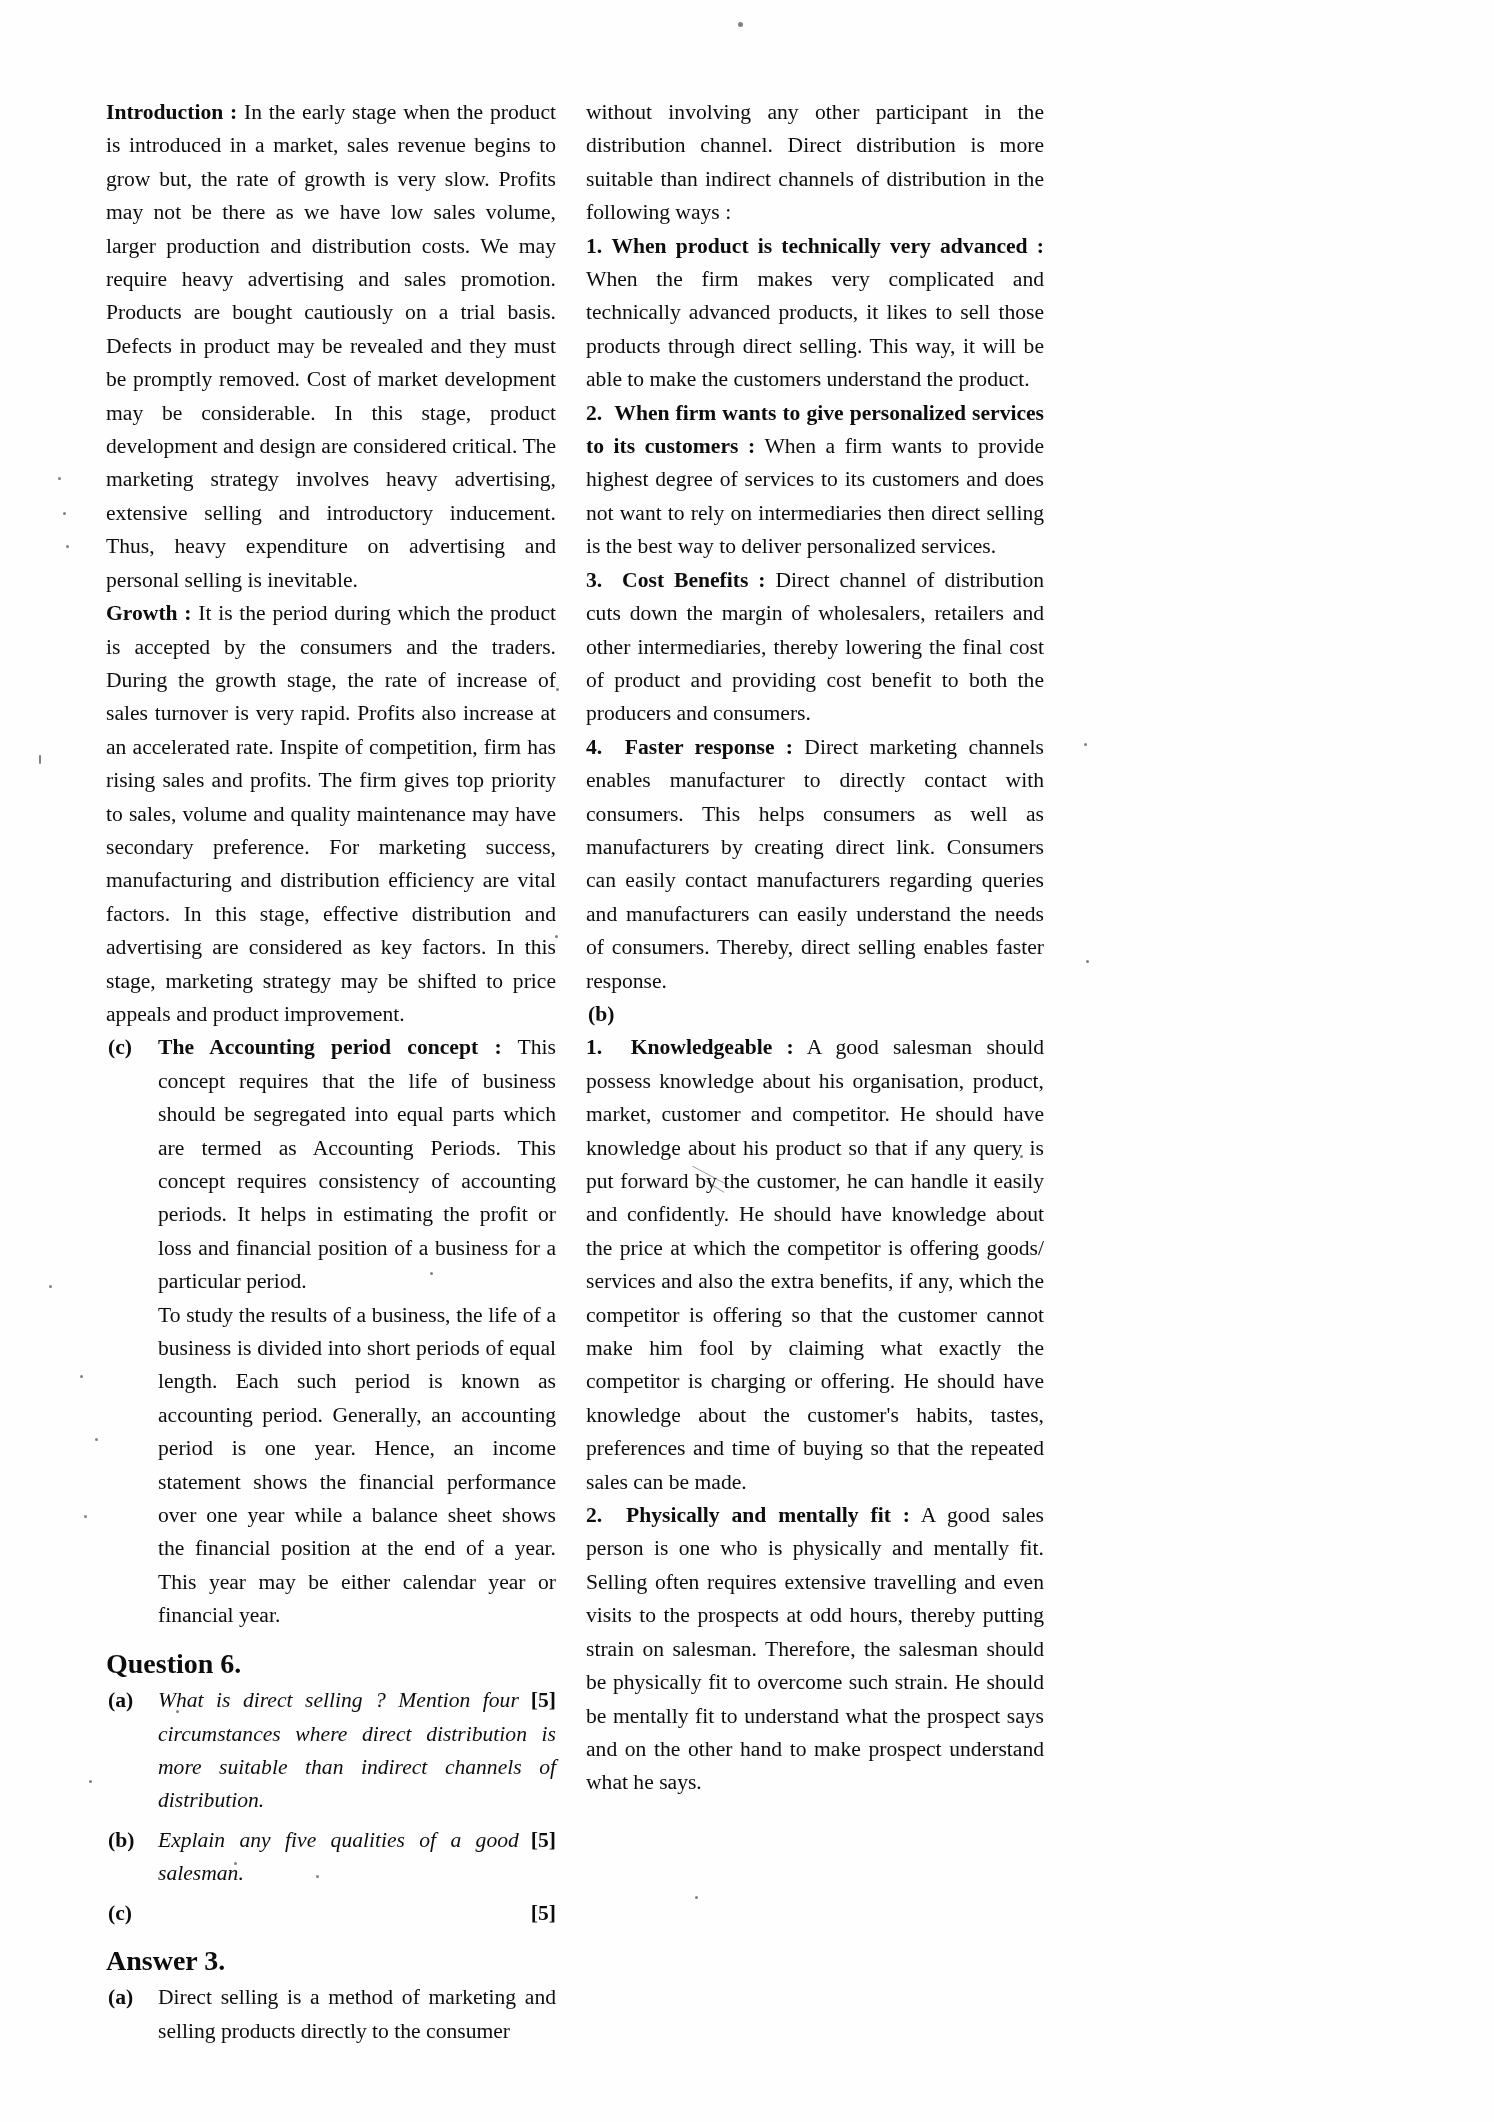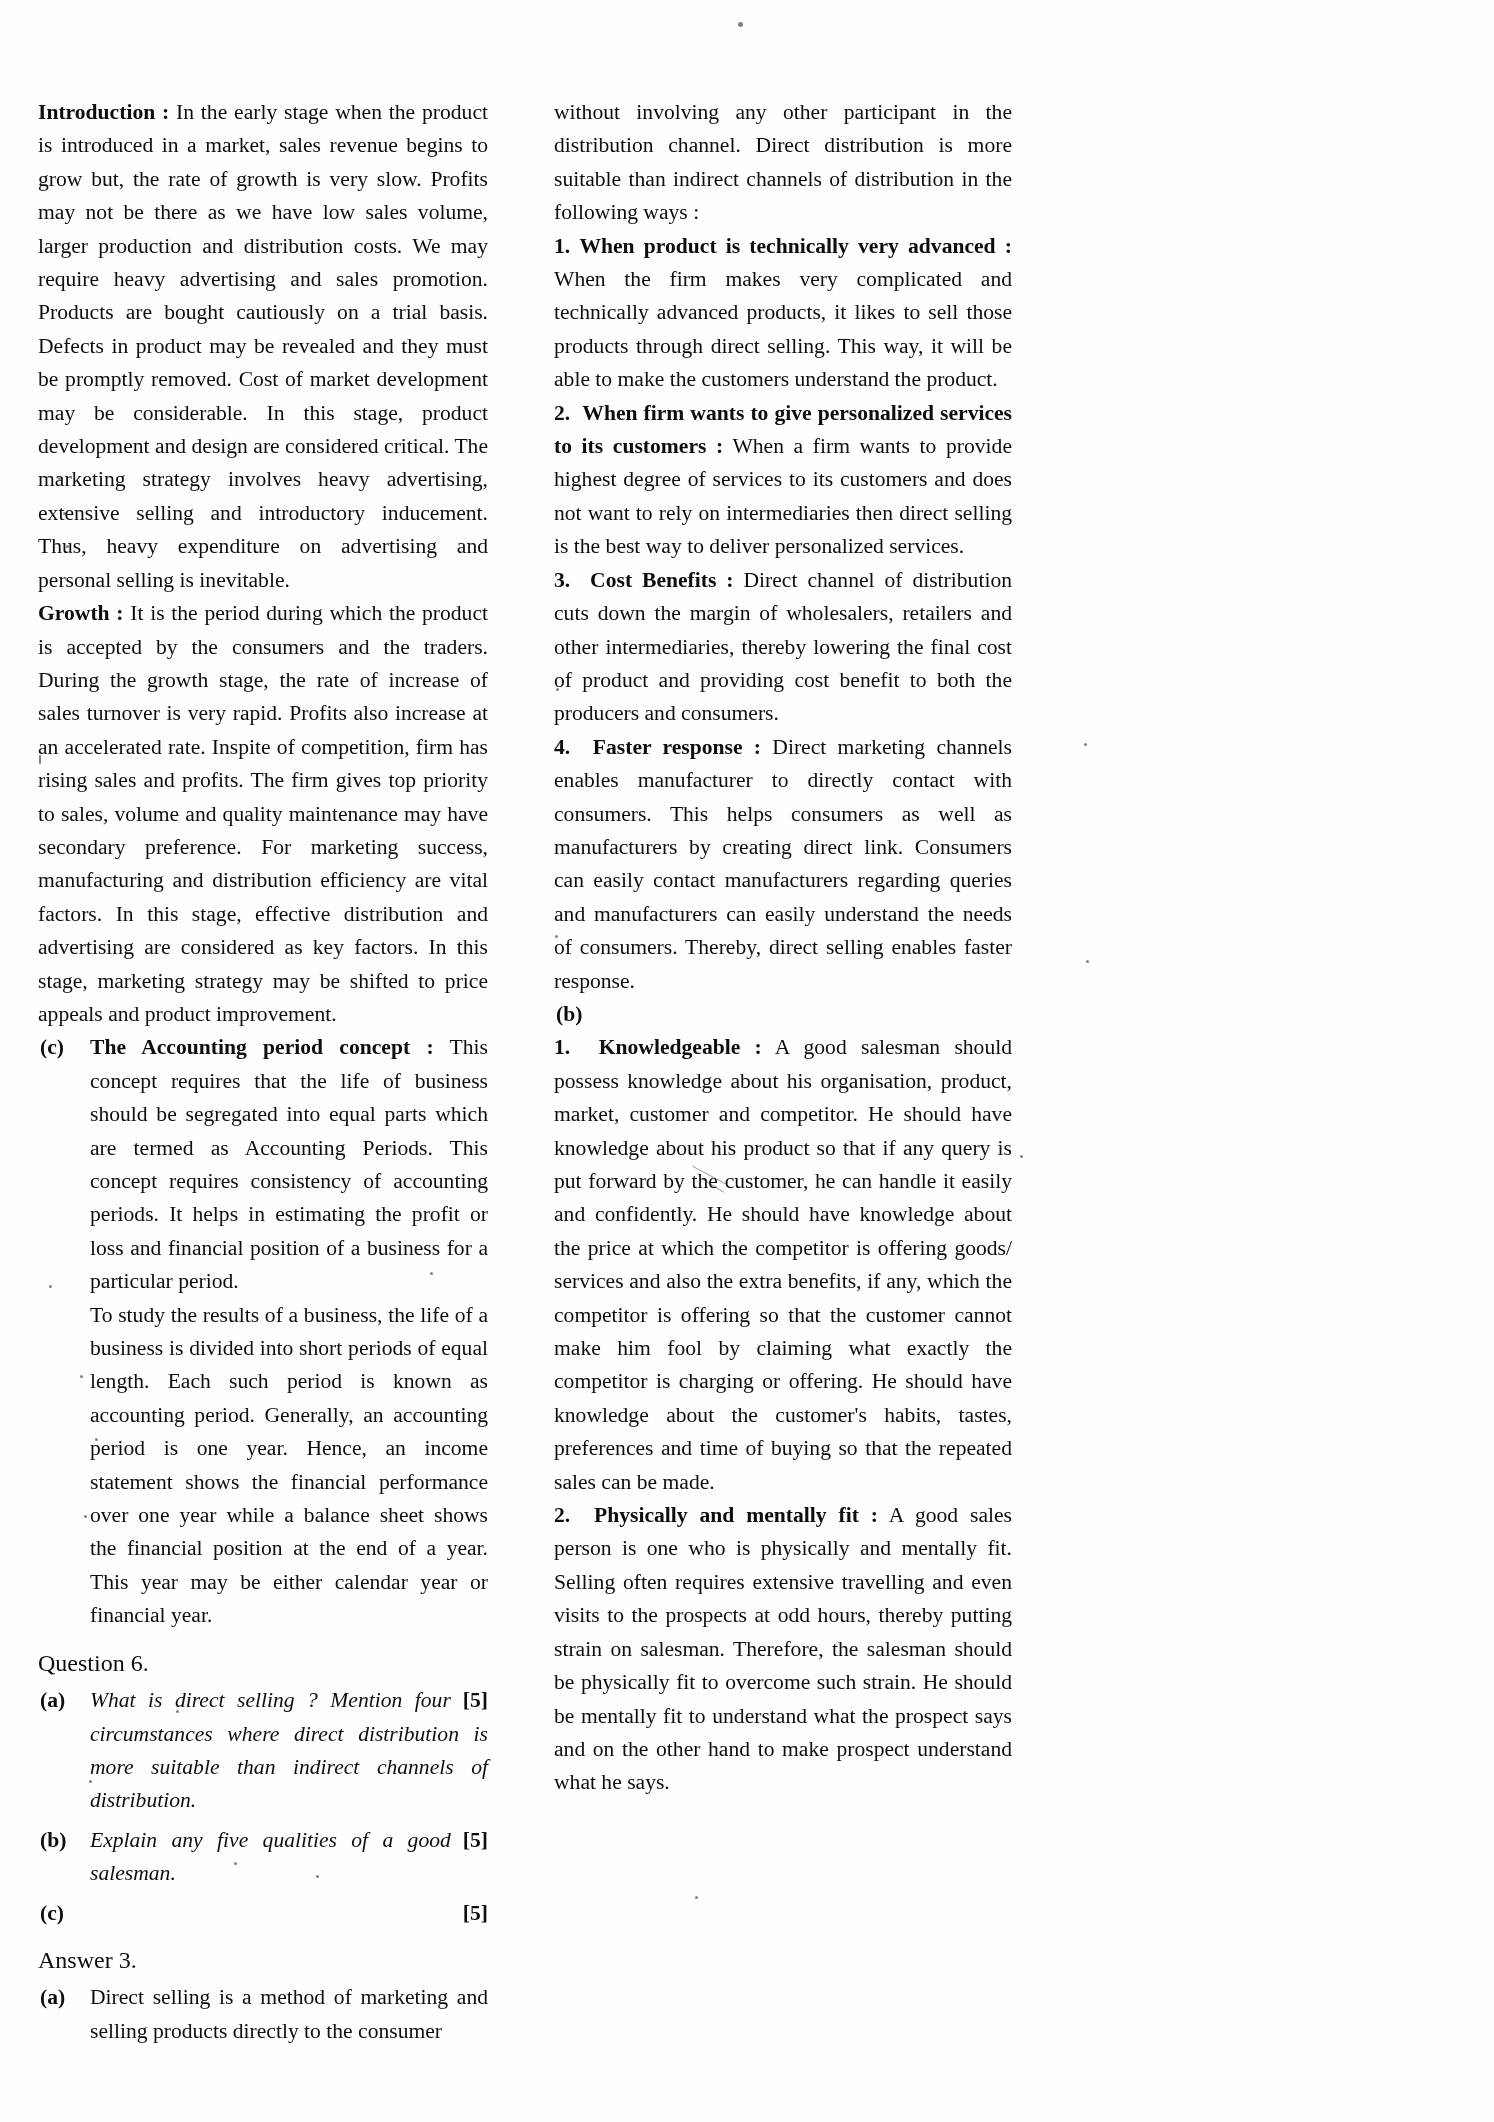--- a/index.html
+++ b/index.html
@@ -21,22 +21,22 @@
     width: 1494px;
     height: 2122px;
     background: #fefefe;
   }
   .columns {
     position: absolute;
     top: 96px;
     left: 0;
     width: 1236px;
     display: flex;
-    gap: 64px;
-    padding: 0 38px;
+    gap: 28px;
+    padding: 0 106px;
     box-sizing: border-box;
   }
   .col {
     width: 450px;
     flex: 0 0 450px;
   }
   .col-right {
     width: 458px;
     flex: 0 0 458px;
     margin-left: 2px;
@@ -68,22 +68,22 @@
     padding-left: 2px;
     box-sizing: border-box;
   }
   .row .body {
     flex: 1 1 auto;
     text-align: justify;
   }
   .row .body.it { font-style: italic; }
 
   .qhead {
-    font-weight: normal;
-    font-size: 24px;
+    font-weight: bold;
+    font-size: 28px;
     line-height: 33.4px;
     margin-top: 14px;
     margin-bottom: 4px;
   }
   .marks {
     float: right;
     font-weight: bold;
     font-style: normal;
     margin-left: 12px;
   }

